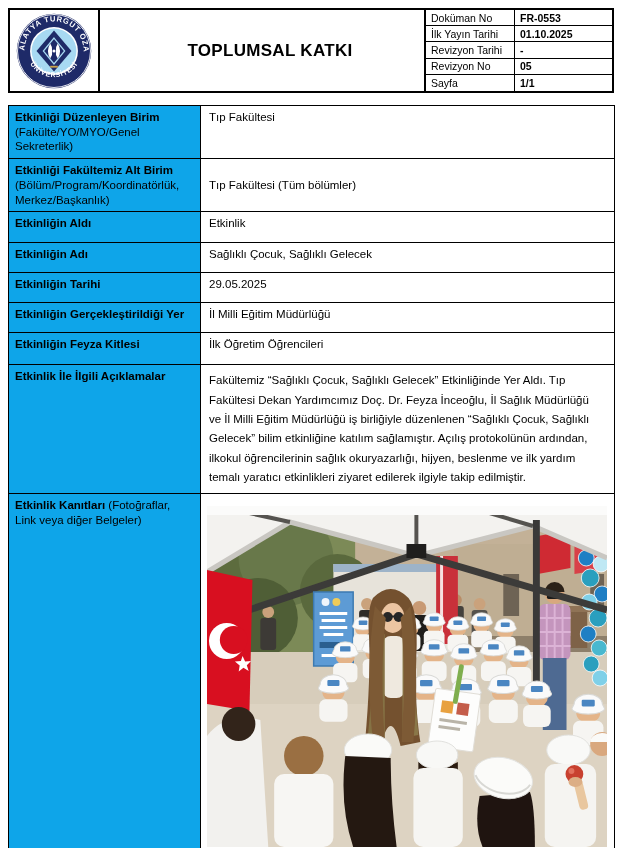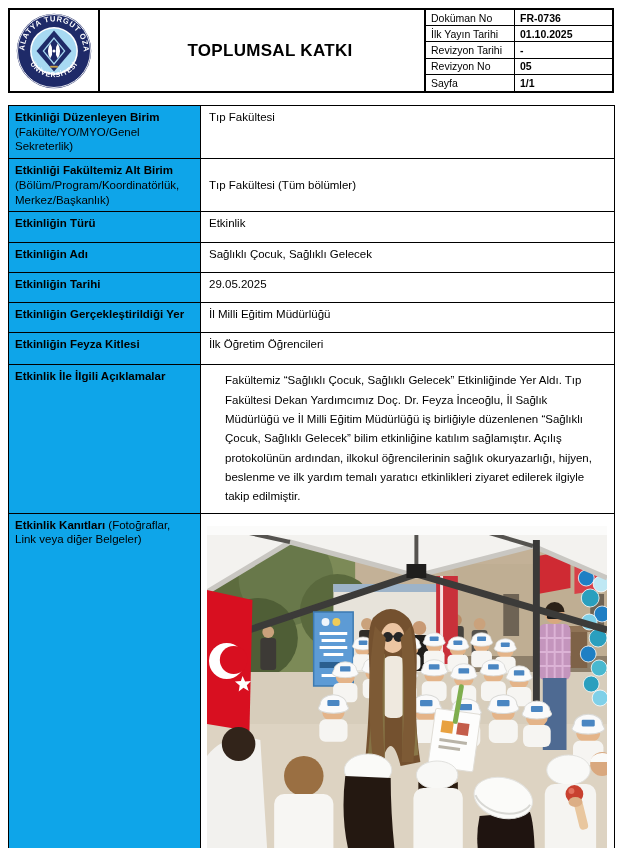--- a/index.html
+++ b/index.html
@@ -31,21 +31,21 @@
   }
   table.form td{border:1.5px solid #000;vertical-align:top;}
   td.lbl{
     width:179px;background:#0ea5e9;font-size:11.5px;line-height:1.28;
     padding:4px 6px;vertical-align:middle;
   }
   td.lbl .b{font-weight:bold;}
   td.lbl .sub{font-weight:normal;}
   td.val{font-size:11.5px;padding:5px 8px;background:#fff;}
   td.val.mid{vertical-align:middle;}
-  td.para{line-height:1.68;padding:6px 10px 6px 24px;}
+  td.para{line-height:1.68;padding:6px 10px 6px 8px;}
   td.photo-cell{padding:12px 0 0 6px;vertical-align:top;}
   .photo-frame{width:400px;height:341px;display:block;}
   
   .logo-svg{width:76px;height:76px;display:block;}
 </style>
 </head>
 <body>
 
 <div class="page">
 
@@ -70,21 +70,21 @@
         <path d="M55 60 Q61 50 55 40 Q51.5 45 52.5 50 Q51.5 55 55 60 Z" fill="#ffffff"></path>
         <circle cx="50" cy="50" r="2" fill="#ffffff"></circle>
         <rect x="45" y="69.5" width="10" height="2.4" fill="#c8a24a"></rect>
       </svg>
     </div>
     <div class="title-cell">
       <span>TOPLUMSAL KATKI</span>
     </div>
     <div class="info-table">
       <div class="info-cell">Doküman No</div>
-      <div class="info-cell val">FR-0736</div>
+      <div class="info-cell val">FR-0553</div>
       <div class="info-cell">İlk Yayın Tarihi</div>
       <div class="info-cell val">01.10.2025</div>
       <div class="info-cell">Revizyon Tarihi</div>
       <div class="info-cell val">-</div>
       <div class="info-cell">Revizyon No</div>
       <div class="info-cell val">05</div>
       <div class="info-cell last">Sayfa</div>
       <div class="info-cell val last">1/1</div>
     </div>
   </div>
@@ -104,21 +104,21 @@
     </tr>
     <tr style="height:46px">
       <td class="lbl">
         <span class="b">Etkinliği Fakültemiz Alt Birim</span>
         <span class="sub">(Bölüm/Program/Koordinatörlük, Merkez/Başkanlık)</span>
       </td>
       <td class="val mid">Tıp Fakültesi (Tüm bölümler)</td>
     </tr>
     <tr style="height:31px">
       <td class="lbl">
-        <span class="b">Etkinliğin Türü</span>
+        <span class="b">Etkinliğin Aldı</span>
       </td>
       <td class="val">Etkinlik</td>
     </tr>
     <tr style="height:30px">
       <td class="lbl">
         <span class="b">Etkinliğin Adı</span>
       </td>
       <td class="val">Sağlıklı Çocuk, Sağlıklı Gelecek</td>
     </tr>
     <tr style="height:30px">

